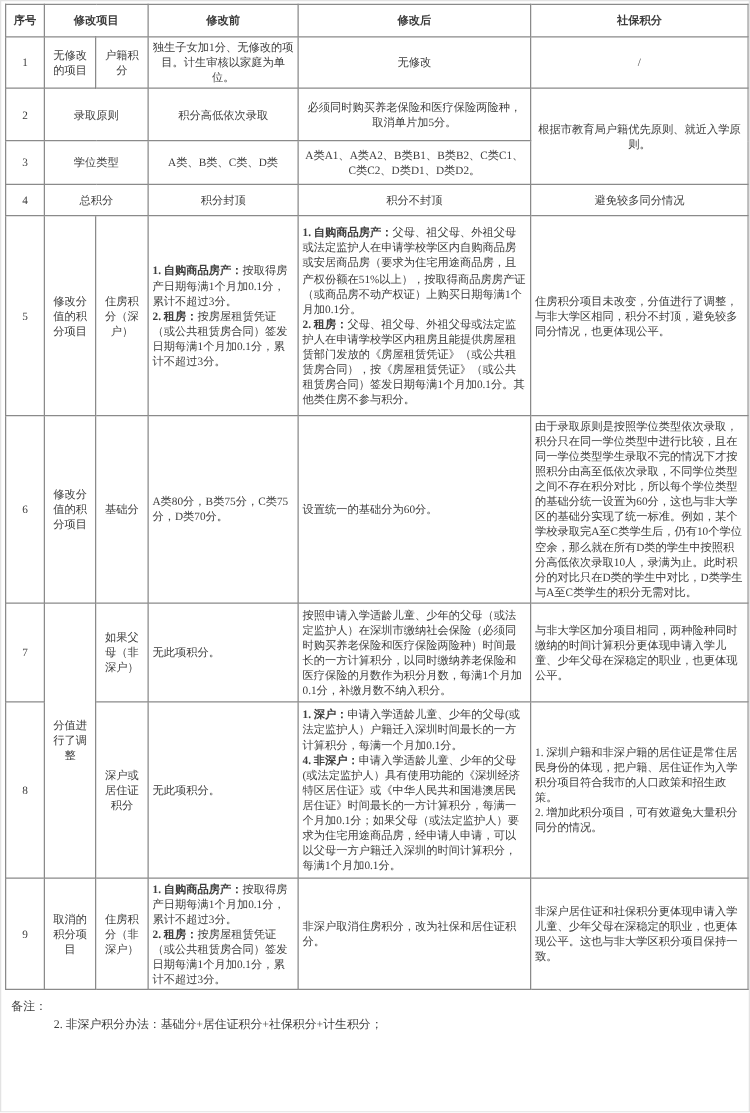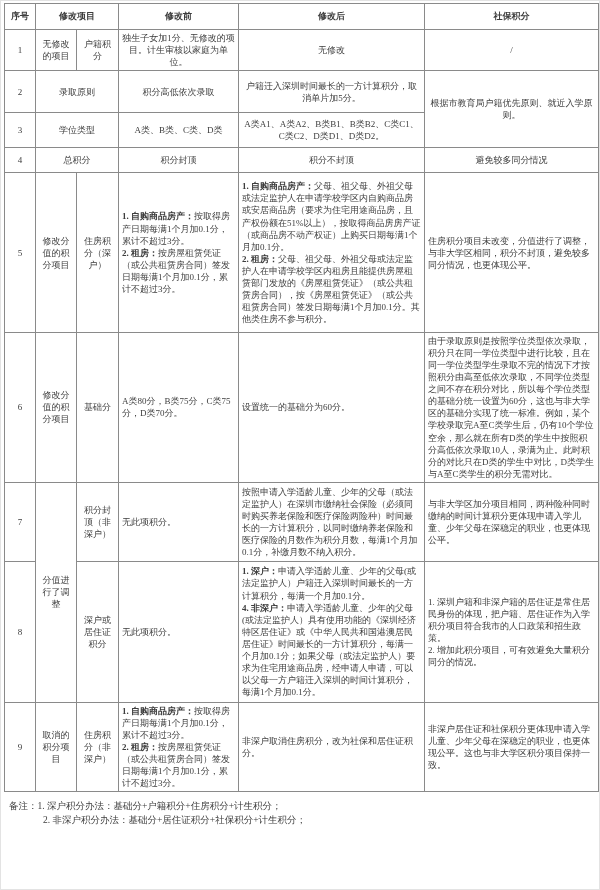--- a/index.html
+++ b/index.html
@@ -54,21 +54,21 @@
   tr.h6 { height: 142px; }
   tr.h7 { height: 79px; }
   tr.h8 { height: 141px; }
   tr.h9 { height: 85px; }
   .notes {
     font-size: 9.5px;
     line-height: 1.45;
     padding: 8px 6px 0 8px;
     color: #3d3d3d;
   }
-  .notes .row1 { display: flex; }
+  .notes .row1 { display: flex; flex-direction: column; }
   .notes .indent { margin-left: 34px; }
 </style>
 </head>
 <body>
 
 <div class="page">
 
 
   <table class="revision-table">
     <colgroup>
@@ -95,21 +95,21 @@
       <td>户籍积分</td>
       <td>独生子女加1分、无修改的项目。计生审核以家庭为单位。</td>
       <td>无修改</td>
       <td>/</td>
     </tr>
 
     <tr class="h2">
       <td>2</td>
       <td colspan="2">录取原则</td>
       <td>积分高低依次录取</td>
-      <td>户籍迁入深圳时间最长的一方计算积分，取消单片加5分。</td>
+      <td>必须同时购买养老保险和医疗保险两险种，取消单片加5分。</td>
       <td rowspan="2">根据市教育局户籍优先原则、就近入学原则。</td>
     </tr>
 
     <tr class="h3">
       <td>3</td>
       <td colspan="2">学位类型</td>
       <td>A类、B类、C类、D类</td>
       <td>A类A1、A类A2、B类B1、B类B2、C类C1、C类C2、D类D1、D类D2。</td>
     </tr>
 
@@ -141,21 +141,21 @@
       <td>修改分值的积分项目</td>
       <td>基础分</td>
       <td class="l">A类80分，B类75分，C类75分，D类70分。</td>
       <td class="l">设置统一的基础分为60分。</td>
       <td class="l">由于录取原则是按照学位类型依次录取，积分只在同一学位类型中进行比较，且在同一学位类型学生录取不完的情况下才按照积分由高至低依次录取，不同学位类型之间不存在积分对比，所以每个学位类型的基础分统一设置为60分，这也与非大学区的基础分实现了统一标准。例如，某个学校录取完A至C类学生后，仍有10个学位空余，那么就在所有D类的学生中按照积分高低依次录取10人，录满为止。此时积分的对比只在D类的学生中对比，D类学生与A至C类学生的积分无需对比。</td>
     </tr>
 
     <tr class="h7">
       <td>7</td>
       <td rowspan="2">分值进行了调整</td>
-      <td>积分封顶（非深户）</td>
+      <td>如果父母（非深户）</td>
       <td class="l">无此项积分。</td>
       <td class="l">按照申请入学适龄儿童、少年的父母（或法定监护人）在深圳市缴纳社会保险（必须同时购买养老保险和医疗保险两险种）时间最长的一方计算积分，以同时缴纳养老保险和医疗保险的月数作为积分月数，每满1个月加0.1分，补缴月数不纳入积分。</td>
       <td class="l">与非大学区加分项目相同，两种险种同时缴纳的时间计算积分更体现申请入学儿童、少年父母在深稳定的职业，也更体现公平。</td>
     </tr>
 
     <tr class="h8">
       <td>8</td>
       <td>深户或居住证积分</td>
       <td class="l">无此项积分。</td>
       <td class="l">
@@ -178,19 +178,18 @@
       </td>
       <td class="l">非深户取消住房积分，改为社保和居住证积分。</td>
       <td class="l">非深户居住证和社保积分更体现申请入学儿童、少年父母在深稳定的职业，也更体现公平。这也与非大学区积分项目保持一致。</td>
     </tr>
   </tbody>
     </table>
 
   <div class="notes">
     <div class="row1">
       <span>备注：</span>
-      <span>1. 深户积分办法：基础分+户籍积分+住房积分+计生积分；</span>
     </div>
     <div class="indent">2. 非深户积分办法：基础分+居住证积分+社保积分+计生积分；</div>
 
   </div>
 
 </div>
 
 </body></html>

